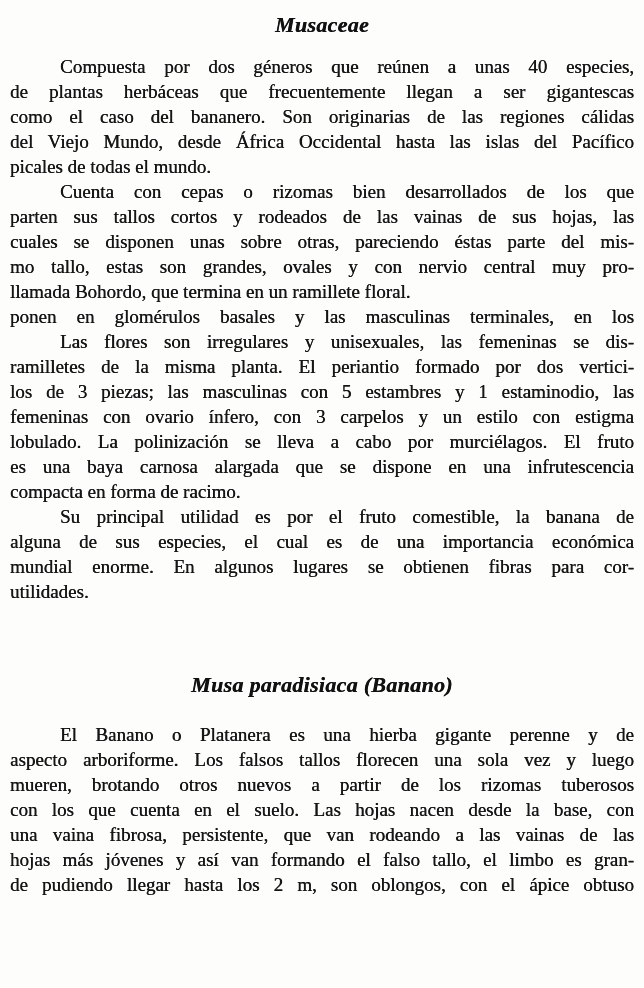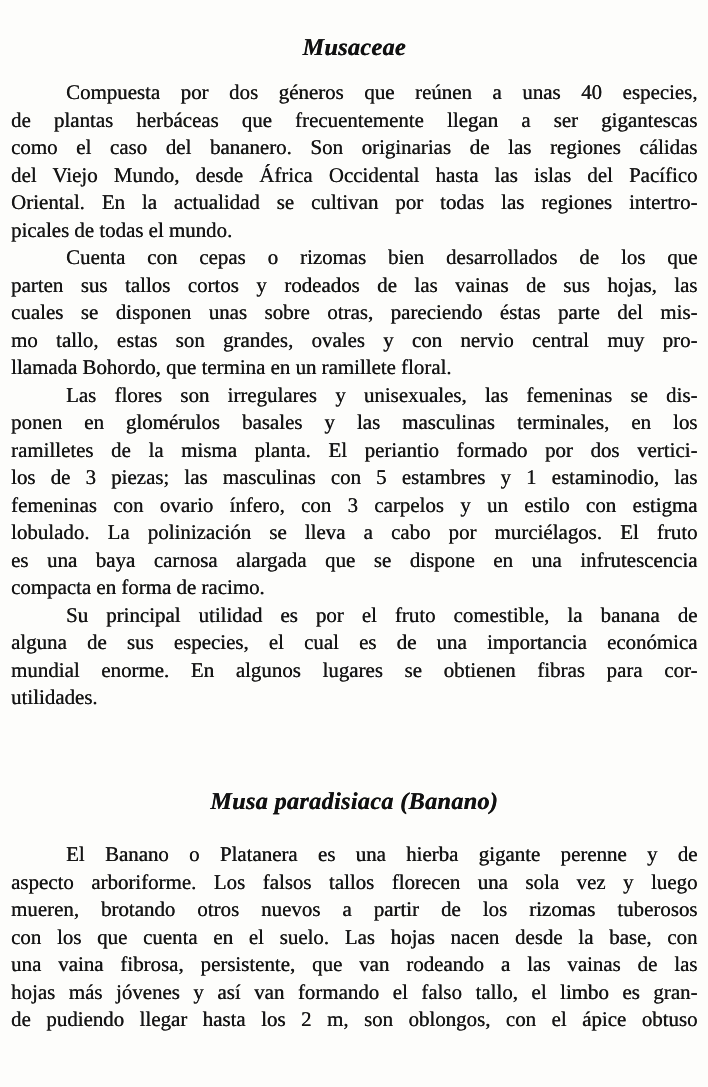--- a/index.html
+++ b/index.html
@@ -11,21 +11,21 @@
     height: 988px;
     background: #fdfdfb;
     overflow: hidden;
   }
   .page {
     position: relative;
     width: 644px;
     height: 988px;
     background: #fdfdfb;
     box-sizing: border-box;
-    padding: 30px 10px 0 10px;
+    padding: 12px 10px 0 10px;
     font-family: "Liberation Serif", "DejaVu Serif", serif;
     color: #161616;
     text-shadow: 0.3px 0 0 currentColor; 
   }
   .heading {
     text-align: center;
     font-weight: 700;
     font-style: italic;
     font-size: 22px;
     line-height: 26px;
@@ -61,29 +61,28 @@
 
 <div class="page">
 
   <div class="heading family">Musaceae</div>
 
   <div class="section-body">
       <div class="line indent">Compuesta por dos géneros que reúnen a unas 40 especies,</div>
       <div class="line">de plantas herbáceas que frecuentemente llegan a ser gigantescas</div>
       <div class="line">como el caso del bananero. Son originarias de las regiones cálidas</div>
       <div class="line">del Viejo Mundo, desde África Occidental hasta las islas del Pacífico</div>
-      <div class="line">Oriental. En la actualidad se cultivan por todas las regiones intertro-</div>
       <div class="line para-end">picales de todas el mundo.</div>
       <div class="line indent">Cuenta con cepas o rizomas bien desarrollados de los que</div>
       <div class="line">parten sus tallos cortos y rodeados de las vainas de sus hojas, las</div>
       <div class="line">cuales se disponen unas sobre otras, pareciendo éstas parte del mis-</div>
       <div class="line">mo tallo, estas son grandes, ovales y con nervio central muy pro-</div>
       <div class="line para-end">llamada Bohordo, que termina en un ramillete floral.</div>
+      <div class="line">ponen en glomérulos basales y las masculinas terminales, en los</div>
       <div class="line indent">Las flores son irregulares y unisexuales, las femeninas se dis-</div>
-      <div class="line">ponen en glomérulos basales y las masculinas terminales, en los</div>
       <div class="line">ramilletes de la misma planta. El periantio formado por dos vertici-</div>
       <div class="line">los de 3 piezas; las masculinas con 5 estambres y 1 estaminodio, las</div>
       <div class="line">femeninas con ovario ínfero, con 3 carpelos y un estilo con estigma</div>
       <div class="line">lobulado. La polinización se lleva a cabo por murciélagos. El fruto</div>
       <div class="line">es una baya carnosa alargada que se dispone en una infrutescencia</div>
       <div class="line para-end">compacta en forma de racimo.</div>
       <div class="line indent">Su principal utilidad es por el fruto comestible, la banana de</div>
       <div class="line">alguna de sus especies, el cual es de una importancia económica</div>
       <div class="line">mundial enorme. En algunos lugares se obtienen fibras para cor-</div>
       <div class="line para-end">utilidades.</div>

